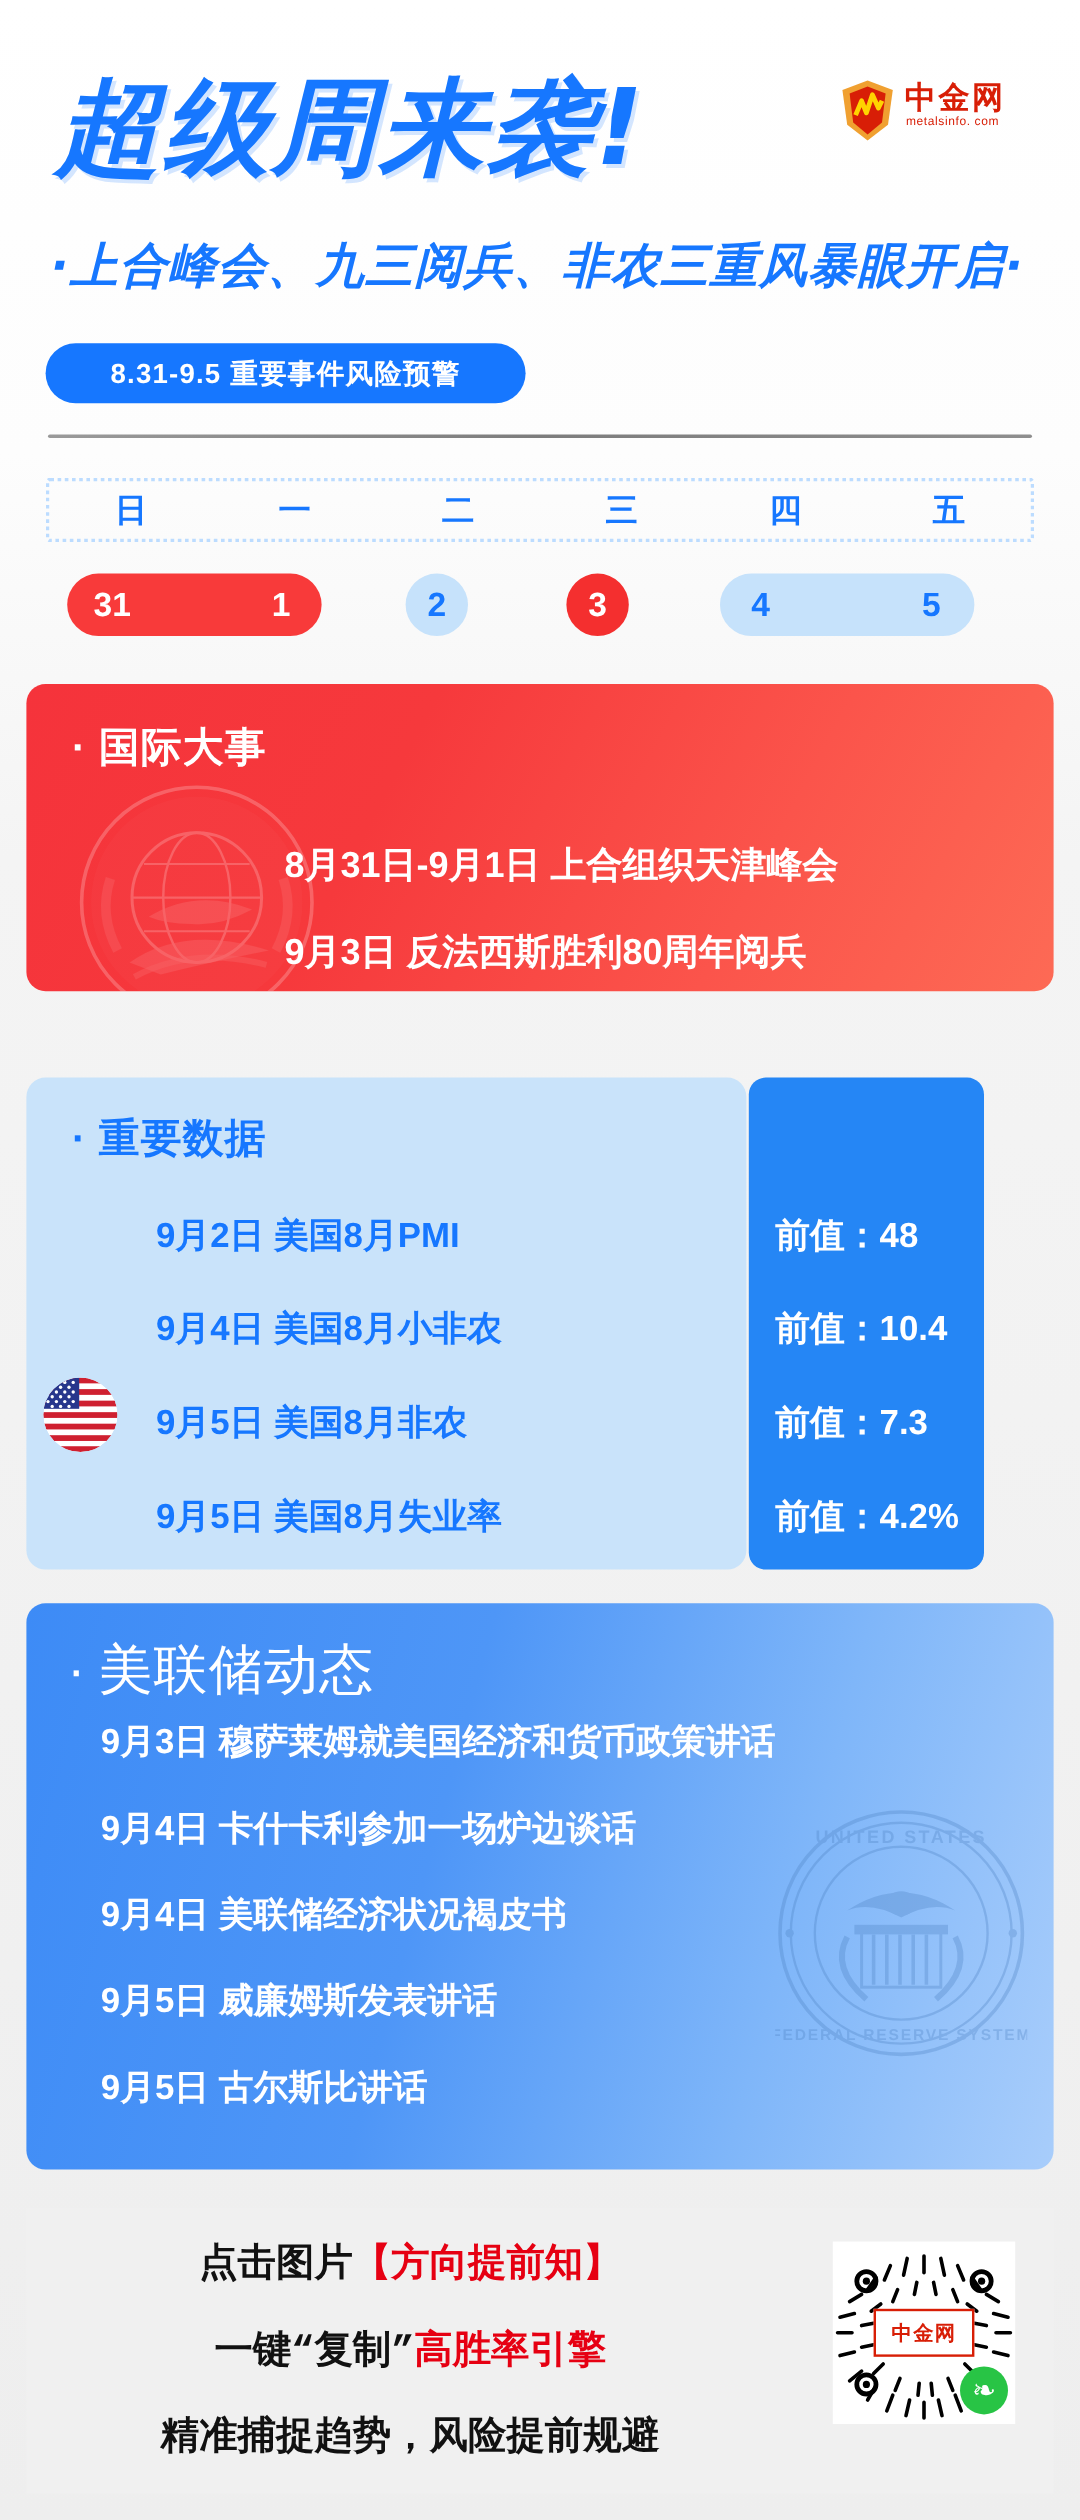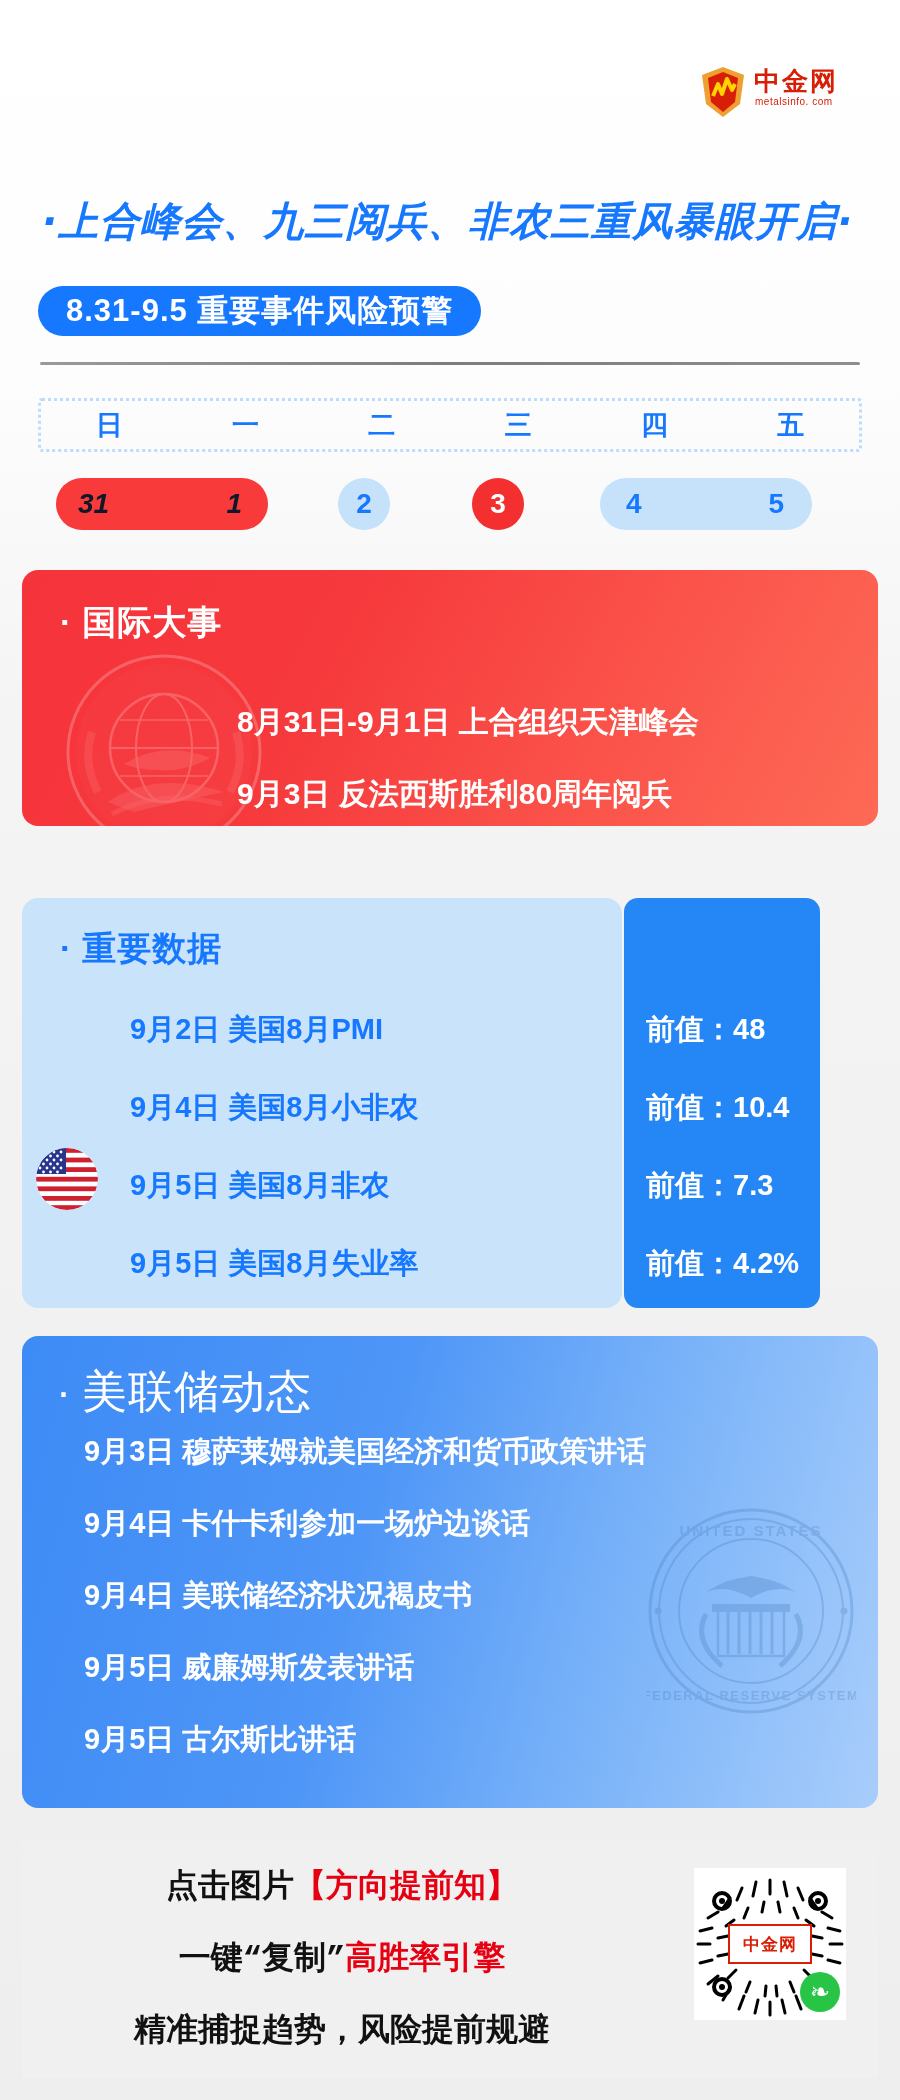--- a/index.html
+++ b/index.html
@@ -44,21 +44,21 @@
   .brand-sub{
     position:absolute; left:55px; top:34px;
     font-size:10px; color:#d81e06; letter-spacing:.5px; white-space:nowrap;
   }
 
   
   .date-badge{
     position:absolute; left:38px; top:286px; height:50px;
     padding:16px 28px; border-radius:26px; background:#1677ff;
     display:flex; align-items:center; justify-content:center;
-    color:#fff; font-size:31px; font-weight:800; letter-spacing:1px;
+    color:#fff; font-size:23px; font-weight:800; letter-spacing:1px;
     white-space:nowrap; min-width:400px;
   }
   .divider{
     position:absolute; left:40px; top:362px; width:820px; height:3px;
     background:linear-gradient(90deg,#9a9a9a,#7d7d7d 50%,#8e8e8e);
     border-radius:2px;
   }
 
   
   .cal-head{
@@ -69,21 +69,21 @@
   .cal-head span{
     text-align:center; color:#1677ff; font-size:27px; font-weight:800;
   }
   .cal-row{
     position:absolute; left:38px; top:478px; width:824px; height:52px;
   }
   .pill{
     position:absolute; height:52px; display:flex; align-items:center;
     border-radius:26px; font-size:28px; font-weight:800;
   }
-  .pill.red{ background:#f83a3a; color:#0f172a;font-style:italic; }
+  .pill.red{ background:#f83a3a; color:#ffffff; }
   .pill.lightblue{ background:#c6e2fb; color:#1677ff; }
   .pill span{ position:absolute; }
   .circle-red{
     position:absolute; width:52px; height:52px; border-radius:50%;
     background:#f42f2f; color:#fff; font-size:28px; font-weight:800;
     display:flex; align-items:center; justify-content:center;
   }
   .circle-lb{
     position:absolute; width:52px; height:52px; border-radius:50%;
     background:#c6e2fb; color:#1677ff; font-size:28px; font-weight:800;
@@ -197,20 +197,21 @@
     display:flex; align-items:center; justify-content:center;
     color:#fff; font-size:24px; font-weight:700;
   }
 </style>
 </head>
 <body>
 
 <div class="poster">
 
   <div class="header">
+    <div class="main-title">超级周来袭!</div>
     <div class="sub-title">·上合峰会、九三阅兵、非农三重风暴眼开启·</div>
 
     <div class="brand">
       <svg class="brand-mark" viewBox="0 0 46 52">
         <path d="M23 1 L44 9 L40 38 L23 51 L6 38 L2 9 Z" fill="#f0a030"></path>
         <path d="M23 6 L38 12 L35 36 L23 46 L11 36 L8 12 Z" fill="#d81e06"></path>
         <path d="M13 30 L18 18 L22 28 L27 13 L32 24 L35 18" stroke="#ffd400" stroke-width="4" fill="none" stroke-linejoin="round"></path>
       </svg>
       <div class="brand-text">中金网</div>
       <div class="brand-sub">metalsinfo. com</div>

